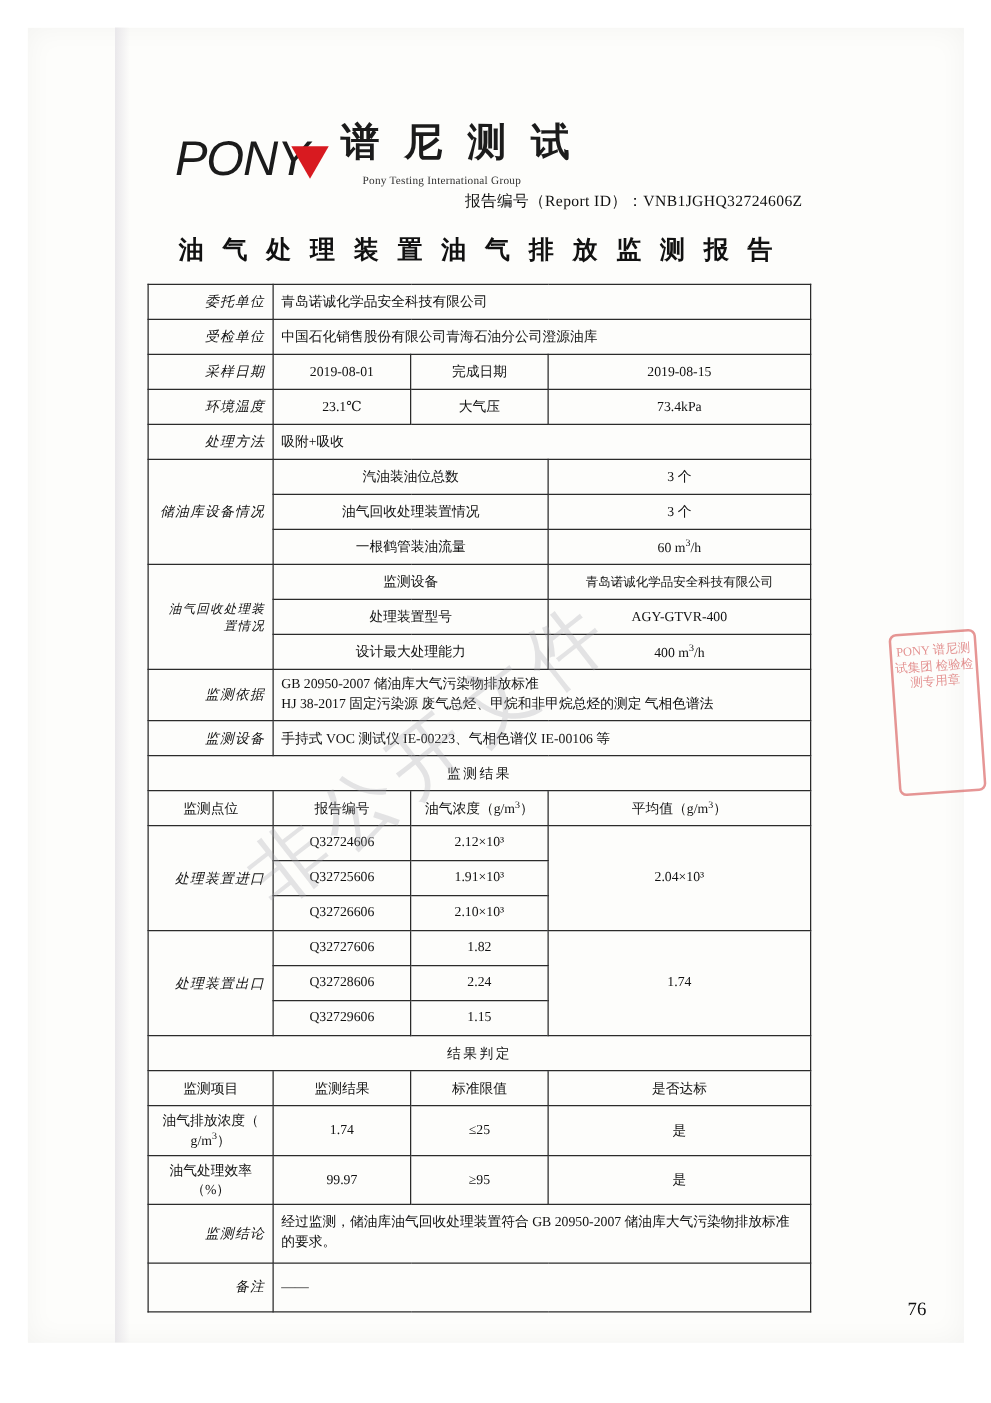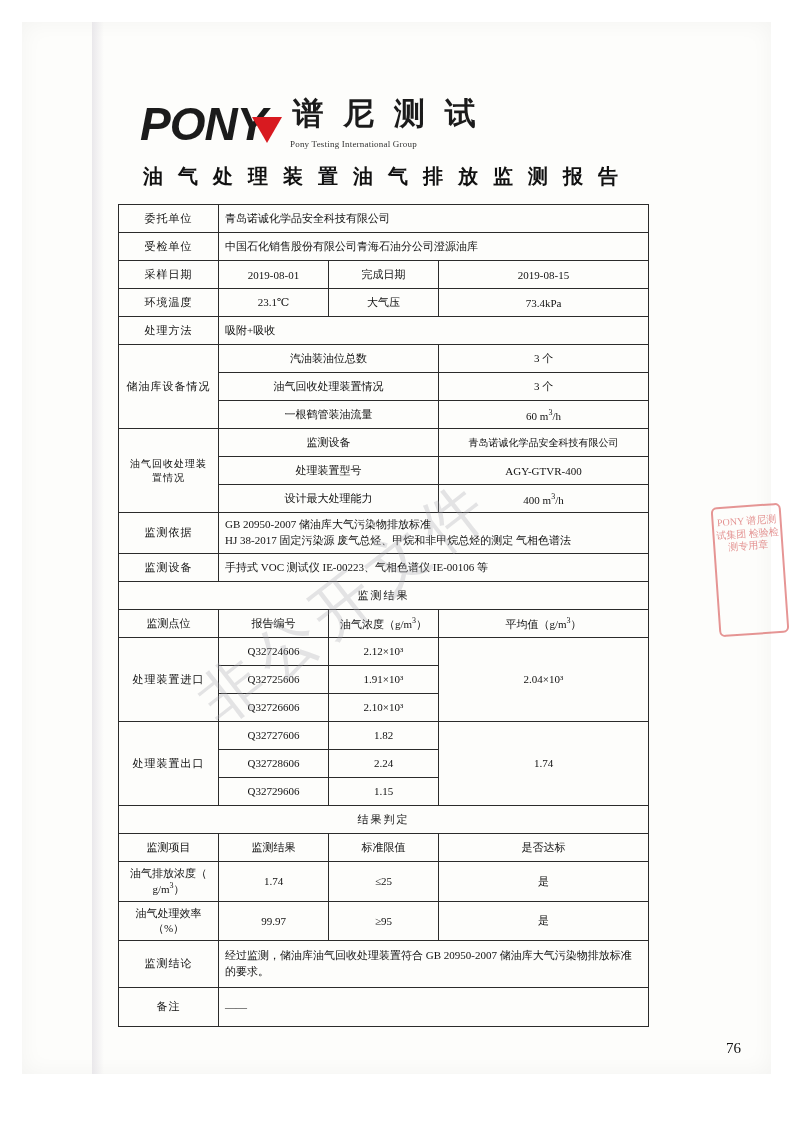--- a/index.html
+++ b/index.html
@@ -46,23 +46,23 @@
   .logo-row {
     display: flex;
     align-items: flex-end;
     gap: 10px;
     margin-left: 22px;
     height: 52px;
   }
   .logo-mark {
     position: relative;
     font-family: "Liberation Sans", sans-serif;
-    font-weight: bold;
+    font-weight: normal;
     font-style: italic;
-    font-size: 46px;
+    font-size: 39px;
     letter-spacing: -1px;
     color: #1b1b1b;
     line-height: 1;
   }
   .logo-mark .tri {
     display: inline-block;
     width: 0;
     height: 0;
     border-left: 15px solid transparent;
     border-right: 15px solid transparent;
@@ -108,22 +108,23 @@
     table-layout: fixed;
     font-size: 11px;
   }
   table.main td {
     border: 1px solid #2b2b2b;
     padding: 4px 6px;
     height: 19px;
     vertical-align: middle;
   }
   .lbl {
-    text-align: center;
+    text-align: right;
     letter-spacing: 1px;
+    font-style: italic;
   }
   .val {
     text-align: left;
     padding-left: 8px;
   }
   .ctr {
     text-align: center;
   }
   .band {
     text-align: center;
@@ -190,20 +191,21 @@
   <div class="content">
 
     <div class="logo-row">
       <div class="logo-mark">
         <span>PONY</span><span class="tri"></span>
       </div>
       <div class="logo-cn">谱 尼 测 试</div>
       <div class="logo-en">Pony Testing International Group</div>
     </div>
 
+    <div class="report-id">报告编号（Report ID）：VNB1JGHQ32724606Z</div>
 
     <div class="doc-title">油 气 处 理 装 置 油 气 排 放 监 测 报 告</div>
 
     <table class="main">
       <colgroup>
         <col style="width:100px">
         <col style="width:110px">
         <col style="width:110px">
         <col style="width:105px">
         <col style="width:105px">

